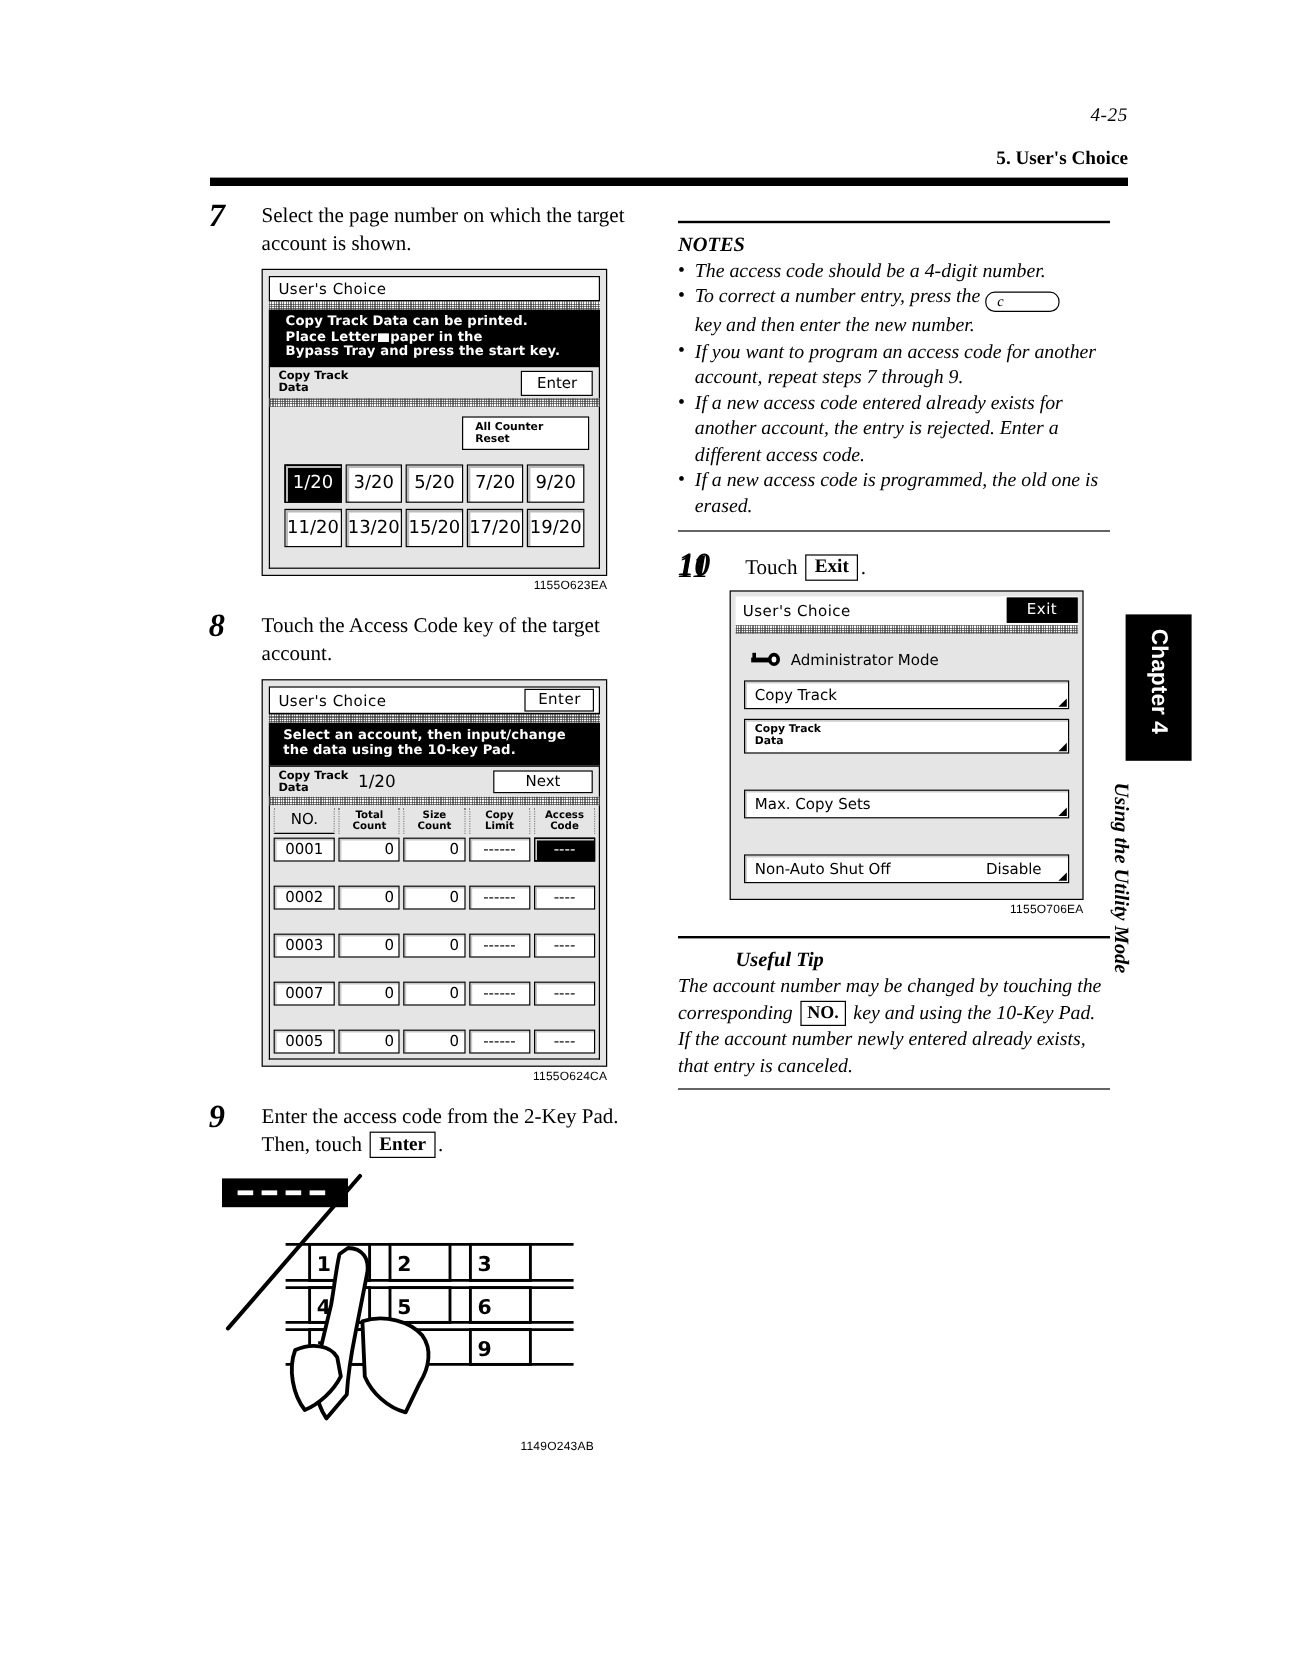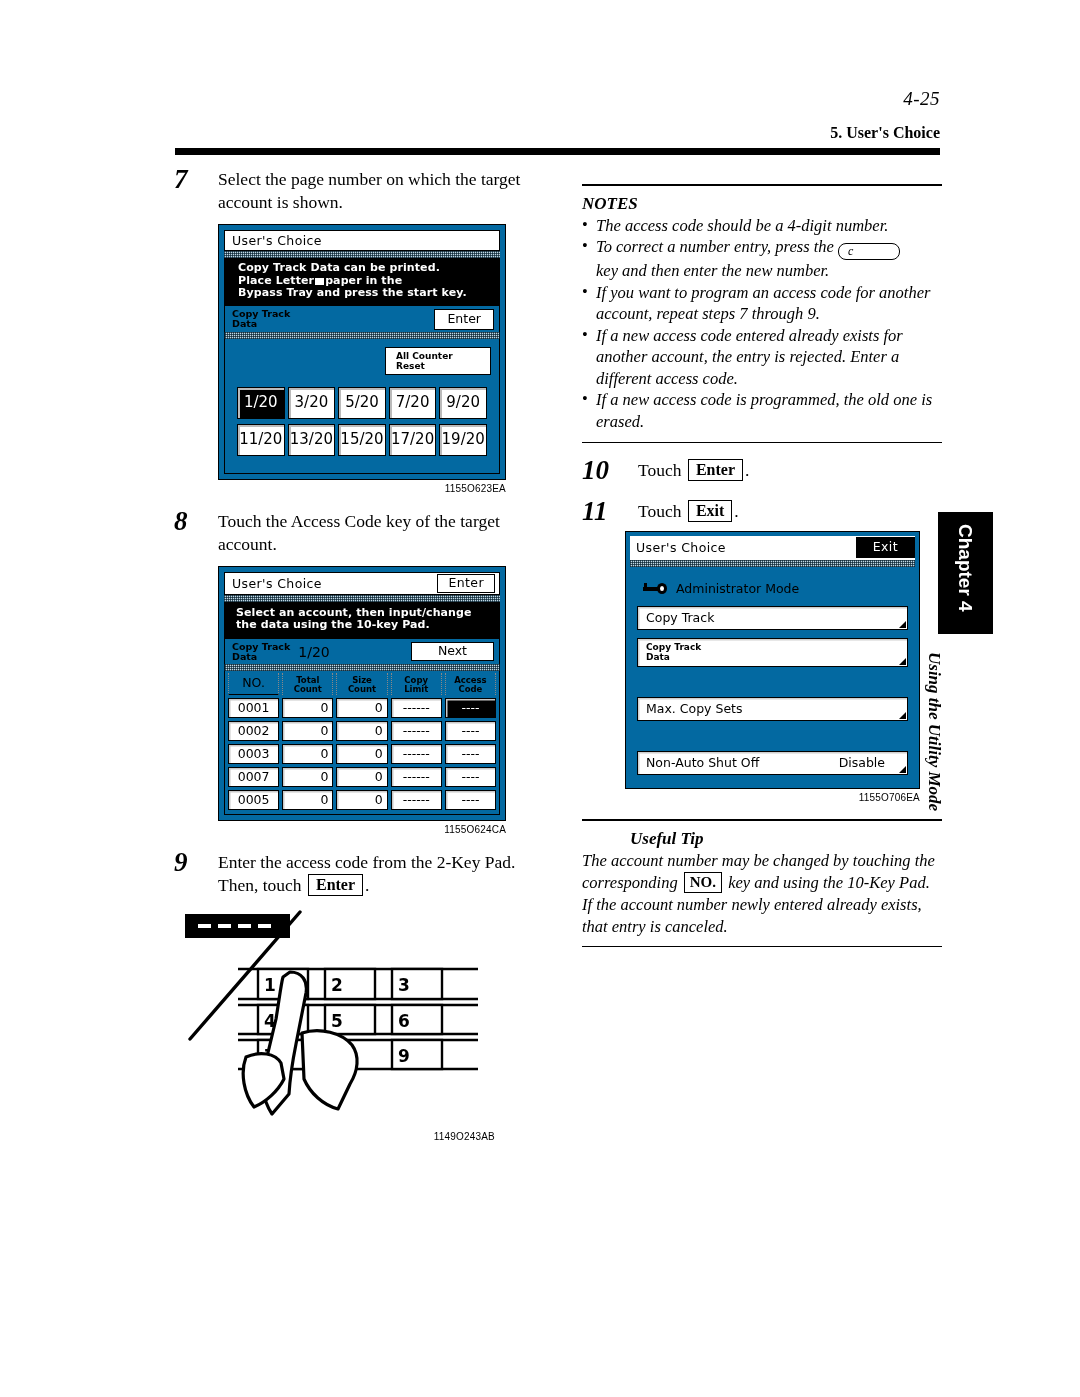--- a/index.html
+++ b/index.html
@@ -10,35 +10,35 @@
     font-family:"Liberation Serif", serif;
     color:#000;
     position:relative;
     overflow:hidden;
   }
 
   
   #page-num {
     position:absolute; top:88px; right:140px;
     font-family:"Liberation Serif", serif;
-    font-style:italic; font-size:19px; letter-spacing:.5px;
+    font-style:italic; font-size:16px; letter-spacing:.5px;
   }
   #running-head {
     position:absolute; top:124px; right:140px;
     font-family:"Liberation Serif", serif;
     font-weight:bold; font-size:16px;
   }
   #head-rule {
     position:absolute; top:148px; left:175px; right:140px;
     height:7px; background:#000;
   }
 
   
   #col-left  { position:absolute; left:170px; top:168px; width:355px; }
-  #col-right { position:absolute; left:582px; top:178px; width:360px; }
+  #col-right { position:absolute; left:565px; top:178px; width:360px; }
 
   
   .step { position:relative; padding-left:48px; margin-bottom:4px; }
   .step-num {
     position:absolute; left:4px; top:-4px;
     font-family:"Liberation Serif", serif;
     font-style:italic; font-weight:bold; font-size:27px;
   }
   .step-num.wide { left:0px; }
   .step-text {
@@ -54,21 +54,21 @@
     line-height:19px;
     vertical-align:1px;
     margin:0 2px;
     background:#fff;
   }
 
   
   .lcd-wrap { position:relative; }
   .lcd {
     border:1.5px solid #000;
-    background:#0369a1;
+    background:#e5e5e5;
     padding:5px;
     font-family:"DejaVu Sans", sans-serif;
   }
   .fig-id {
     text-align:right;
     font-family:"Liberation Sans", sans-serif;
     font-size:10px;
     letter-spacing:.2px;
     margin-top:3px;
   }
@@ -158,21 +158,21 @@
     flex:1; text-align:center;
     font-family:"DejaVu Sans", sans-serif;
     font-weight:bold; font-size:8.5px; line-height:9.5px;
     border-left:1px dotted #888; border-right:1px dotted #888;
     padding-top:3px;
   }
   .acct-head div.no {
     font-weight:normal; font-size:12.5px; padding-top:5px;
     border-bottom:1.3px solid #000;
   }
-  .acct-row { display:flex; gap:3px; margin-bottom:3px; }
+  .acct-row { display:flex; gap:3px; margin-bottom:20px; }
   .cell {
     flex:1;
     border:1.3px solid #000;
     font-family:"DejaVu Sans", sans-serif;
     font-size:12.5px;
     padding:1px 4px 2px;
     background:#fff;
     box-shadow:1.5px 1.5px 0 #c9c9c9 inset;
     text-align:right;
     min-height:18px;
@@ -491,24 +491,20 @@
     <li><span>The access code should be a 4-digit number.</span></li>
     <li><span>To correct a number entry, press the</span> <span class="ckey">c</span><br><span>key and then enter the new number.</span></li>
     <li><span>If you want to program an access code for another account, repeat steps 7 through 9.</span></li>
     <li><span>If a new access code entered already exists for another account, the entry is rejected. Enter a different access code.</span></li>
     <li><span>If a new access code is programmed, the old one is erased.</span></li>
   </ul>
   <div class="rule thin" style="margin-top:10px;"></div>
 
   <div class="step" style="margin-top:16px;padding-left:56px;">
     <div class="step-num wide">10</div>
-    <div class="step-text">
-      <span>Touch</span>
-      <span class="keycap">Enter</span><span>.</span>
-    </div>
   </div>
 
   <div class="step" style="margin-top:18px;padding-left:56px;">
     <div class="step-num wide">11</div>
     <div class="step-text">
       <span>Touch</span>
       <span class="keycap">Exit</span><span>.</span>
     </div>
   </div>
 

